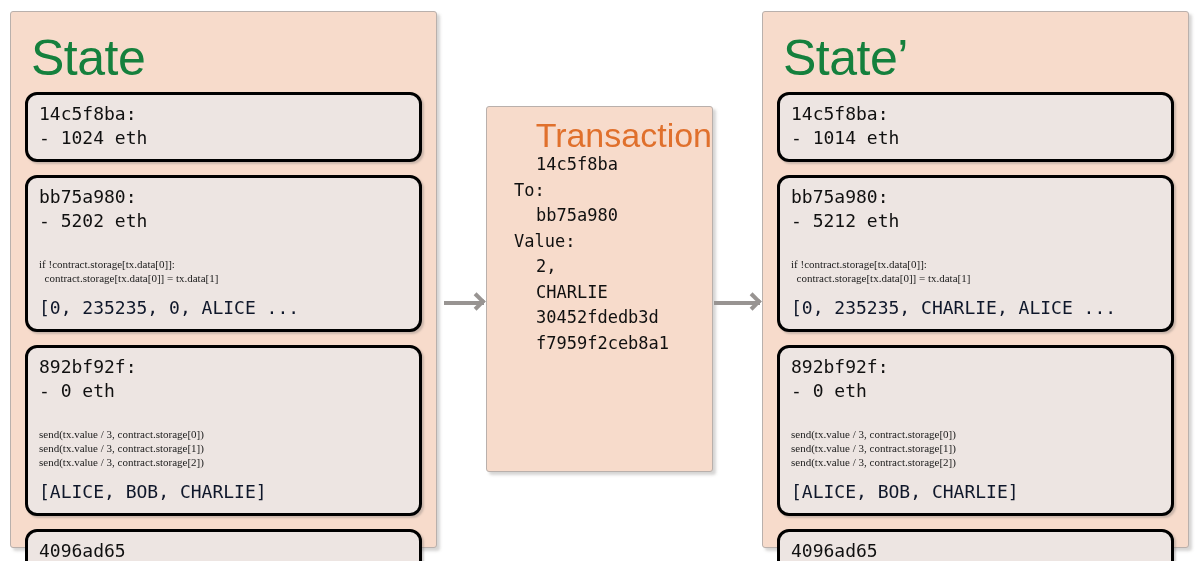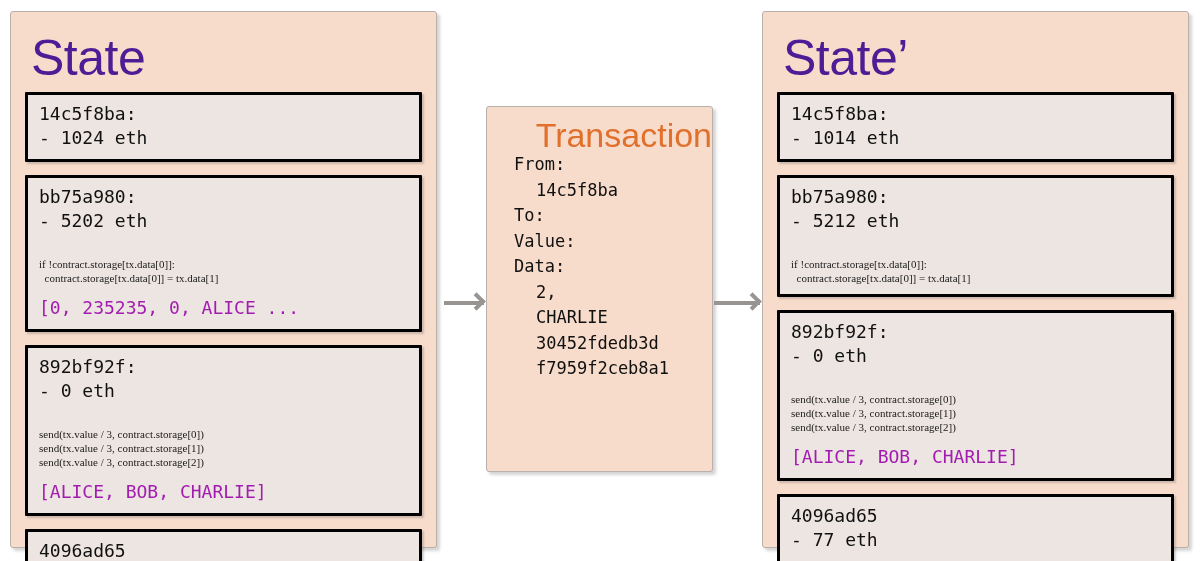--- a/index.html
+++ b/index.html
@@ -29,21 +29,21 @@
 
   .panel-state-left  { left: 10px;  top: 11px;  width: 427px; height: 537px; }
   .panel-state-right { left: 762px; top: 11px;  width: 427px; height: 537px; }
   .panel-tx          { left: 486px; top: 106px; width: 227px; height: 366px; }
 
   
   .state-title {
     font-family: "Liberation Sans", sans-serif;
     font-size: 50px;
     line-height: 56px;
-    color: #4c1d95;
+    color: #15803d;
     padding: 18px 0 0 20px;
     letter-spacing: -0.5px;
     white-space: pre;
   }
 
   .tx-title {
     font-family: Liberation Sans, sans-serif;
     font-size: 34px;
     line-height: 30px;
     color: #e0702c;
@@ -54,21 +54,21 @@
 
   
   .accounts {
     padding: 6px 14px 0 14px;
   }
 
   .acct {
     position: relative;
     background: #ede5e2;
     border: 3px solid #000000;
-    border-radius: 1px;
+    border-radius: 12px;
     margin-bottom: 13px;
     padding: 7px 11px 9px 11px;
     box-shadow: 2px 2px 2px rgba(120,115,112,0.35);
   }
 
   .acct-head {
     font-family: "DejaVu Sans Mono", monospace;
     font-size: 18px;
     line-height: 24px;
     color: #101010;
@@ -81,21 +81,21 @@
     line-height: 14px;
     color: #1a1a1a;
     white-space: pre;
     margin-top: 24px;
   }
 
   .acct-storage {
     font-family: "DejaVu Sans Mono", monospace;
     font-size: 18px;
     line-height: 24px;
-    color: #a21caf;
+    color: #0f172a;
     white-space: pre;
     margin-top: 11px;
     overflow: hidden;
   }
 
   
   .tx-body {
     font-family: "DejaVu Sans Mono", monospace;
     font-size: 17px;
     line-height: 25.5px;
@@ -167,21 +167,21 @@
       </div>
   </div>
 
   <div class="arrow arrow-1">
     <div class="arrow-line"></div>
     <div class="arrow-head"></div>
   </div>
 
   <div class="panel panel-tx">
     <div class="tx-title">Transaction</div>
-    <div class="tx-body"><div>From:</div><div class="tx-val">14c5f8ba</div><div>To:</div><div>Value:</div><div>Data:</div><div class="tx-val">2,
+    <div class="tx-body"><div class="tx-val">14c5f8ba</div><div>To:</div><div class="tx-val">bb75a980</div><div>Value:</div><div class="tx-val">2,
 CHARLIE</div><div class="tx-val">30452fdedb3d
 f7959f2ceb8a1</div></div>
   </div>
 
   <div class="arrow arrow-2">
     <div class="arrow-line"></div>
     <div class="arrow-head"></div>
   </div>
 
   <div class="panel panel-state-right">
@@ -189,20 +189,21 @@
     <div class="accounts">
         <div class="acct">
           <div class="acct-head">14c5f8ba:
 - 1014 eth</div>
         </div>
         <div class="acct">
           <div class="acct-head">bb75a980:
 - 5212 eth</div>
           <div class="acct-code">if !contract.storage[tx.data[0]]:
   contract.storage[tx.data[0]] = tx.data[1]</div>
+          <div class="acct-storage">[0, 235235, CHARLIE, ALICE ...</div>
         </div>
         <div class="acct">
           <div class="acct-head">892bf92f:
 - 0 eth</div>
           <div class="acct-code">send(tx.value / 3, contract.storage[0])
 send(tx.value / 3, contract.storage[1])
 send(tx.value / 3, contract.storage[2])</div>
           <div class="acct-storage">[ALICE, BOB, CHARLIE]</div>
         </div>
         <div class="acct">

